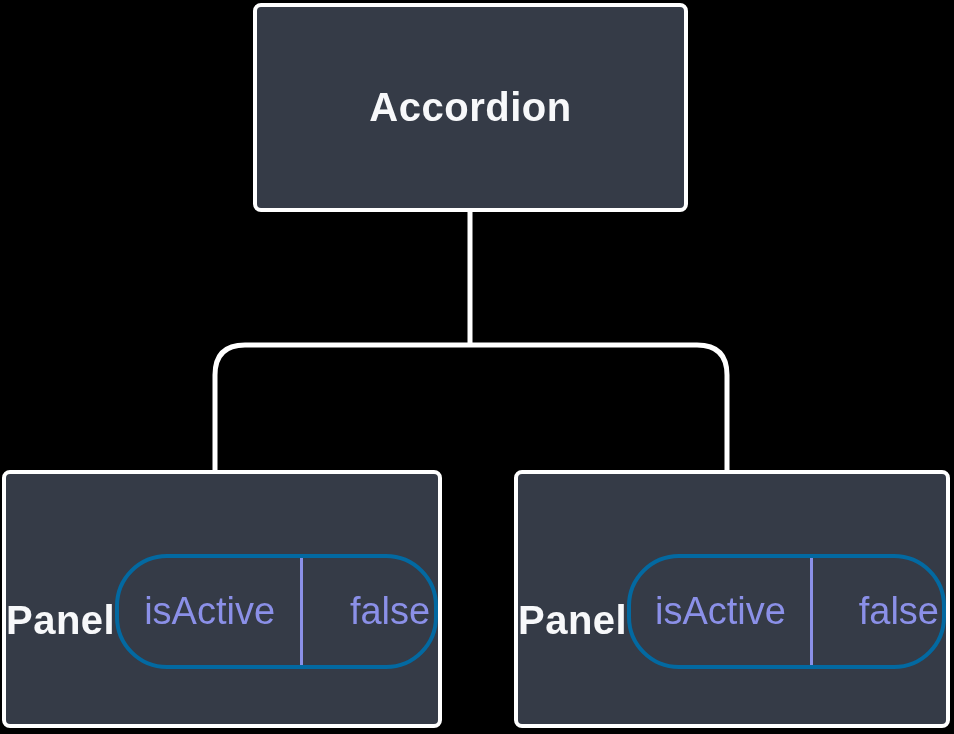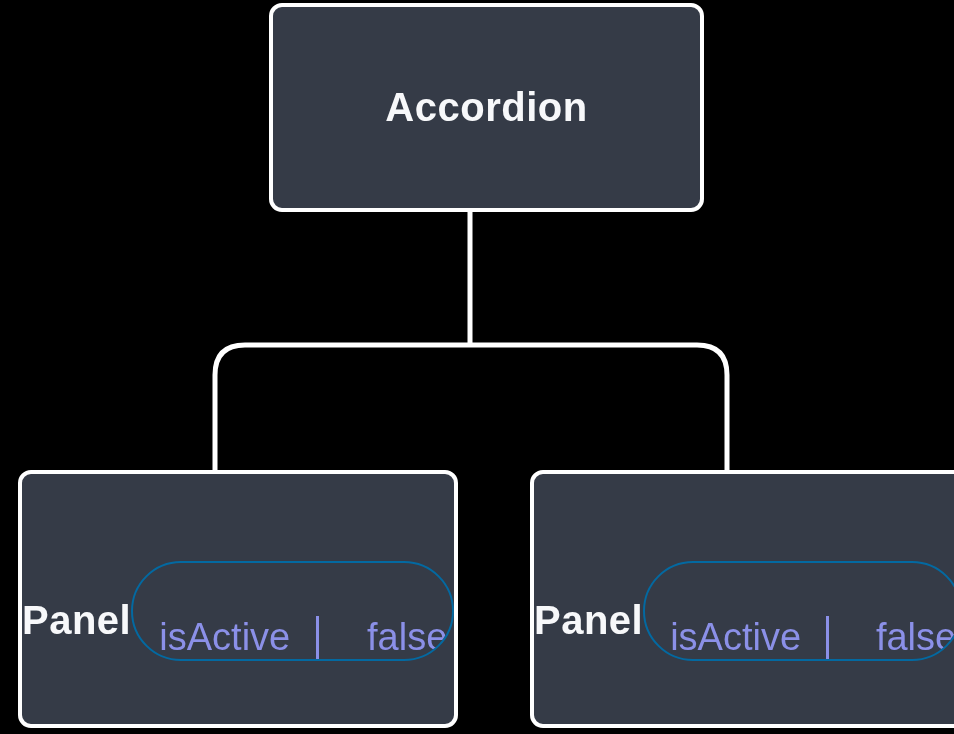--- a/index.html
+++ b/index.html
@@ -20,23 +20,22 @@
     left: 0;
     top: 0;
     width: 954px;
     height: 734px;
   }
   .node {
     position: absolute;
     box-sizing: border-box;
     background: #353b47;
     border: 4px solid #ffffff;
-    border-radius: 13px;
+    border-radius: 8px;
     color: #f7f8fa;
-    margin-left: 16px;
   }
   .root-node {
     left: 253px;
     top: 3px;
     width: 435px;
     height: 209px;
     display: flex;
     align-items: center;
     justify-content: center;
   }
@@ -61,29 +60,28 @@
     left: 514px;
     width: 436px;
   }
   .panel-title {
     margin-top: 42px;
   }
   .state-pill {
     margin-top: 24px;
     box-sizing: border-box;
     width: 368px;
-    height: 100px;
-    border: 2px solid #0369a1;
+    height: 115px;
+    border: 4px solid #0369a1;
     border-radius: 52px;
     display: flex;
     overflow: hidden;
     color: #8b90e8;
     font-size: 38px;
     font-weight: 400;
-    align-items: flex-end;
   }
   .state-key {
     flex: 0 0 58.4%;
     box-sizing: border-box;
     border-right: 3px solid #8b90e8;
     display: flex;
     align-items: center;
     justify-content: center;
   }
   .state-value {

